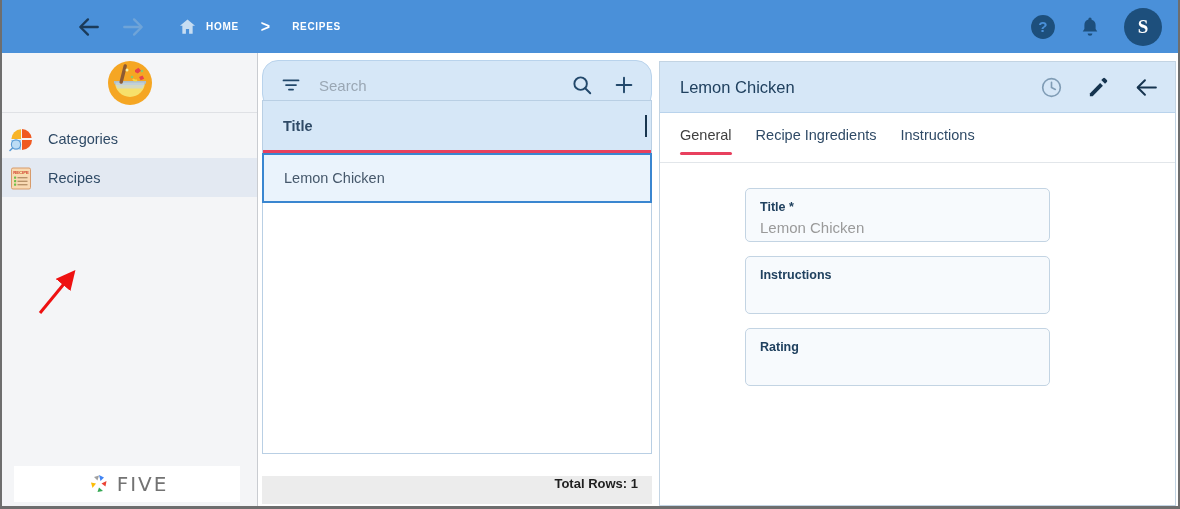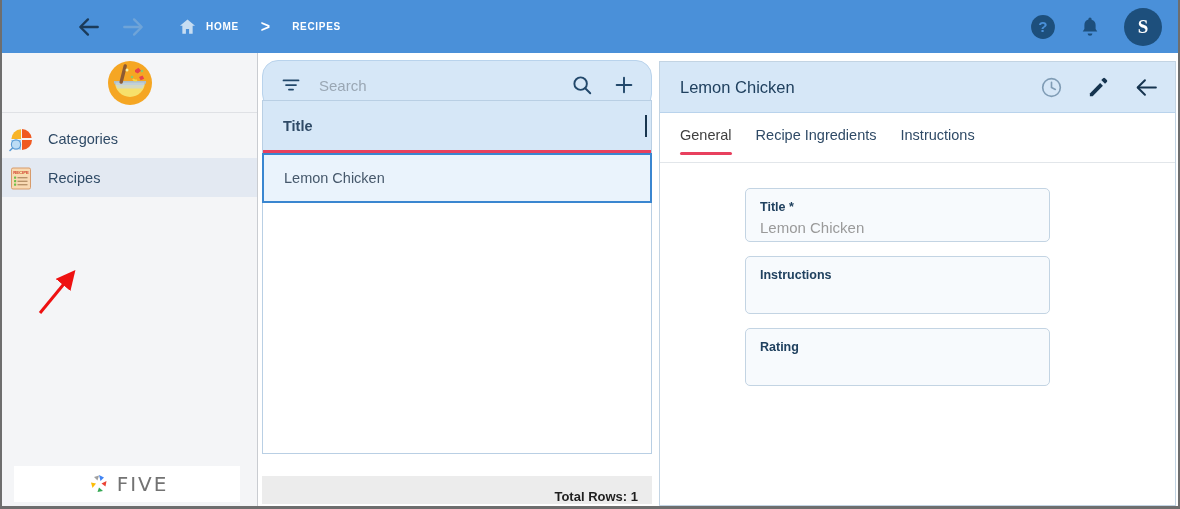--- a/index.html
+++ b/index.html
@@ -151,21 +151,21 @@
   }
   .grid-cell {
     font-size: 14.5px; color: #46586b; padding-left: 20px;
   }
   .grid-body { background:#ffffff; height: 300px; }
 
   .grid-footer {
     position: absolute; left: 2px; top: 420px;
     width: 390px; height: 28px;
     background: #ececec;
-    display: flex; align-items: flex-end; justify-content: flex-end;
+    display: flex; align-items: flex-start; justify-content: flex-end;
   }
   .footer-text {
     font-size: 13px; font-weight: bold; color: #1f1f1f;
     margin-right: 14px;
   }
 
   
   .detail-panel {
     position: absolute; left: 657px; top: 61px;
     width: 517px; height: 445px;

